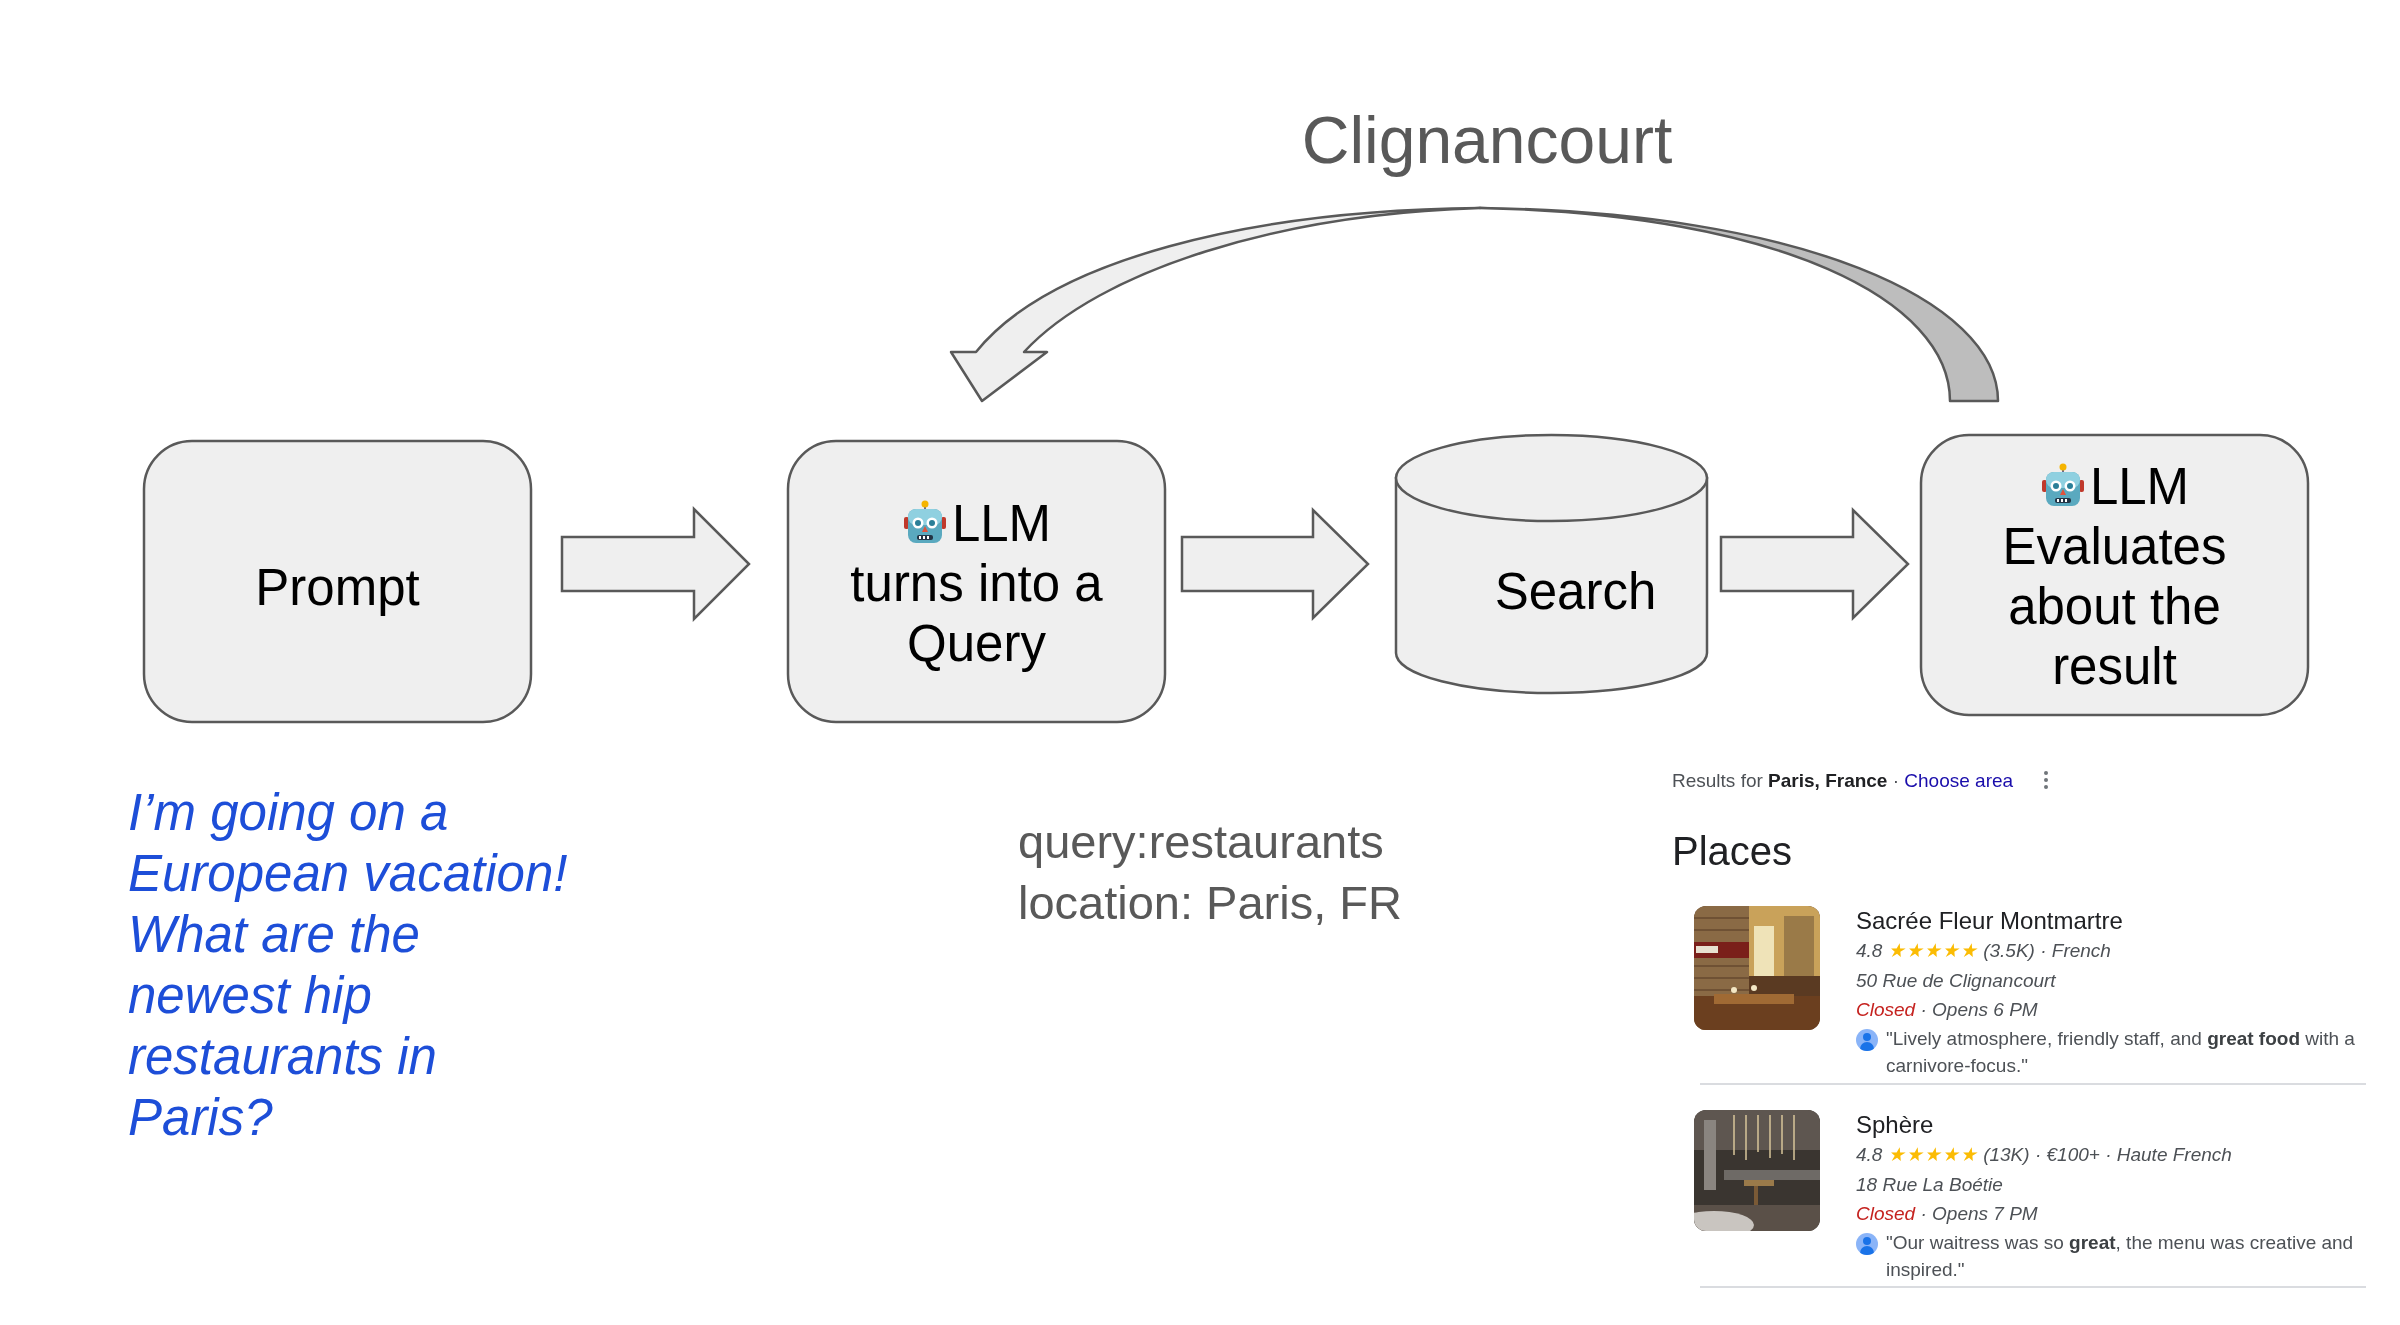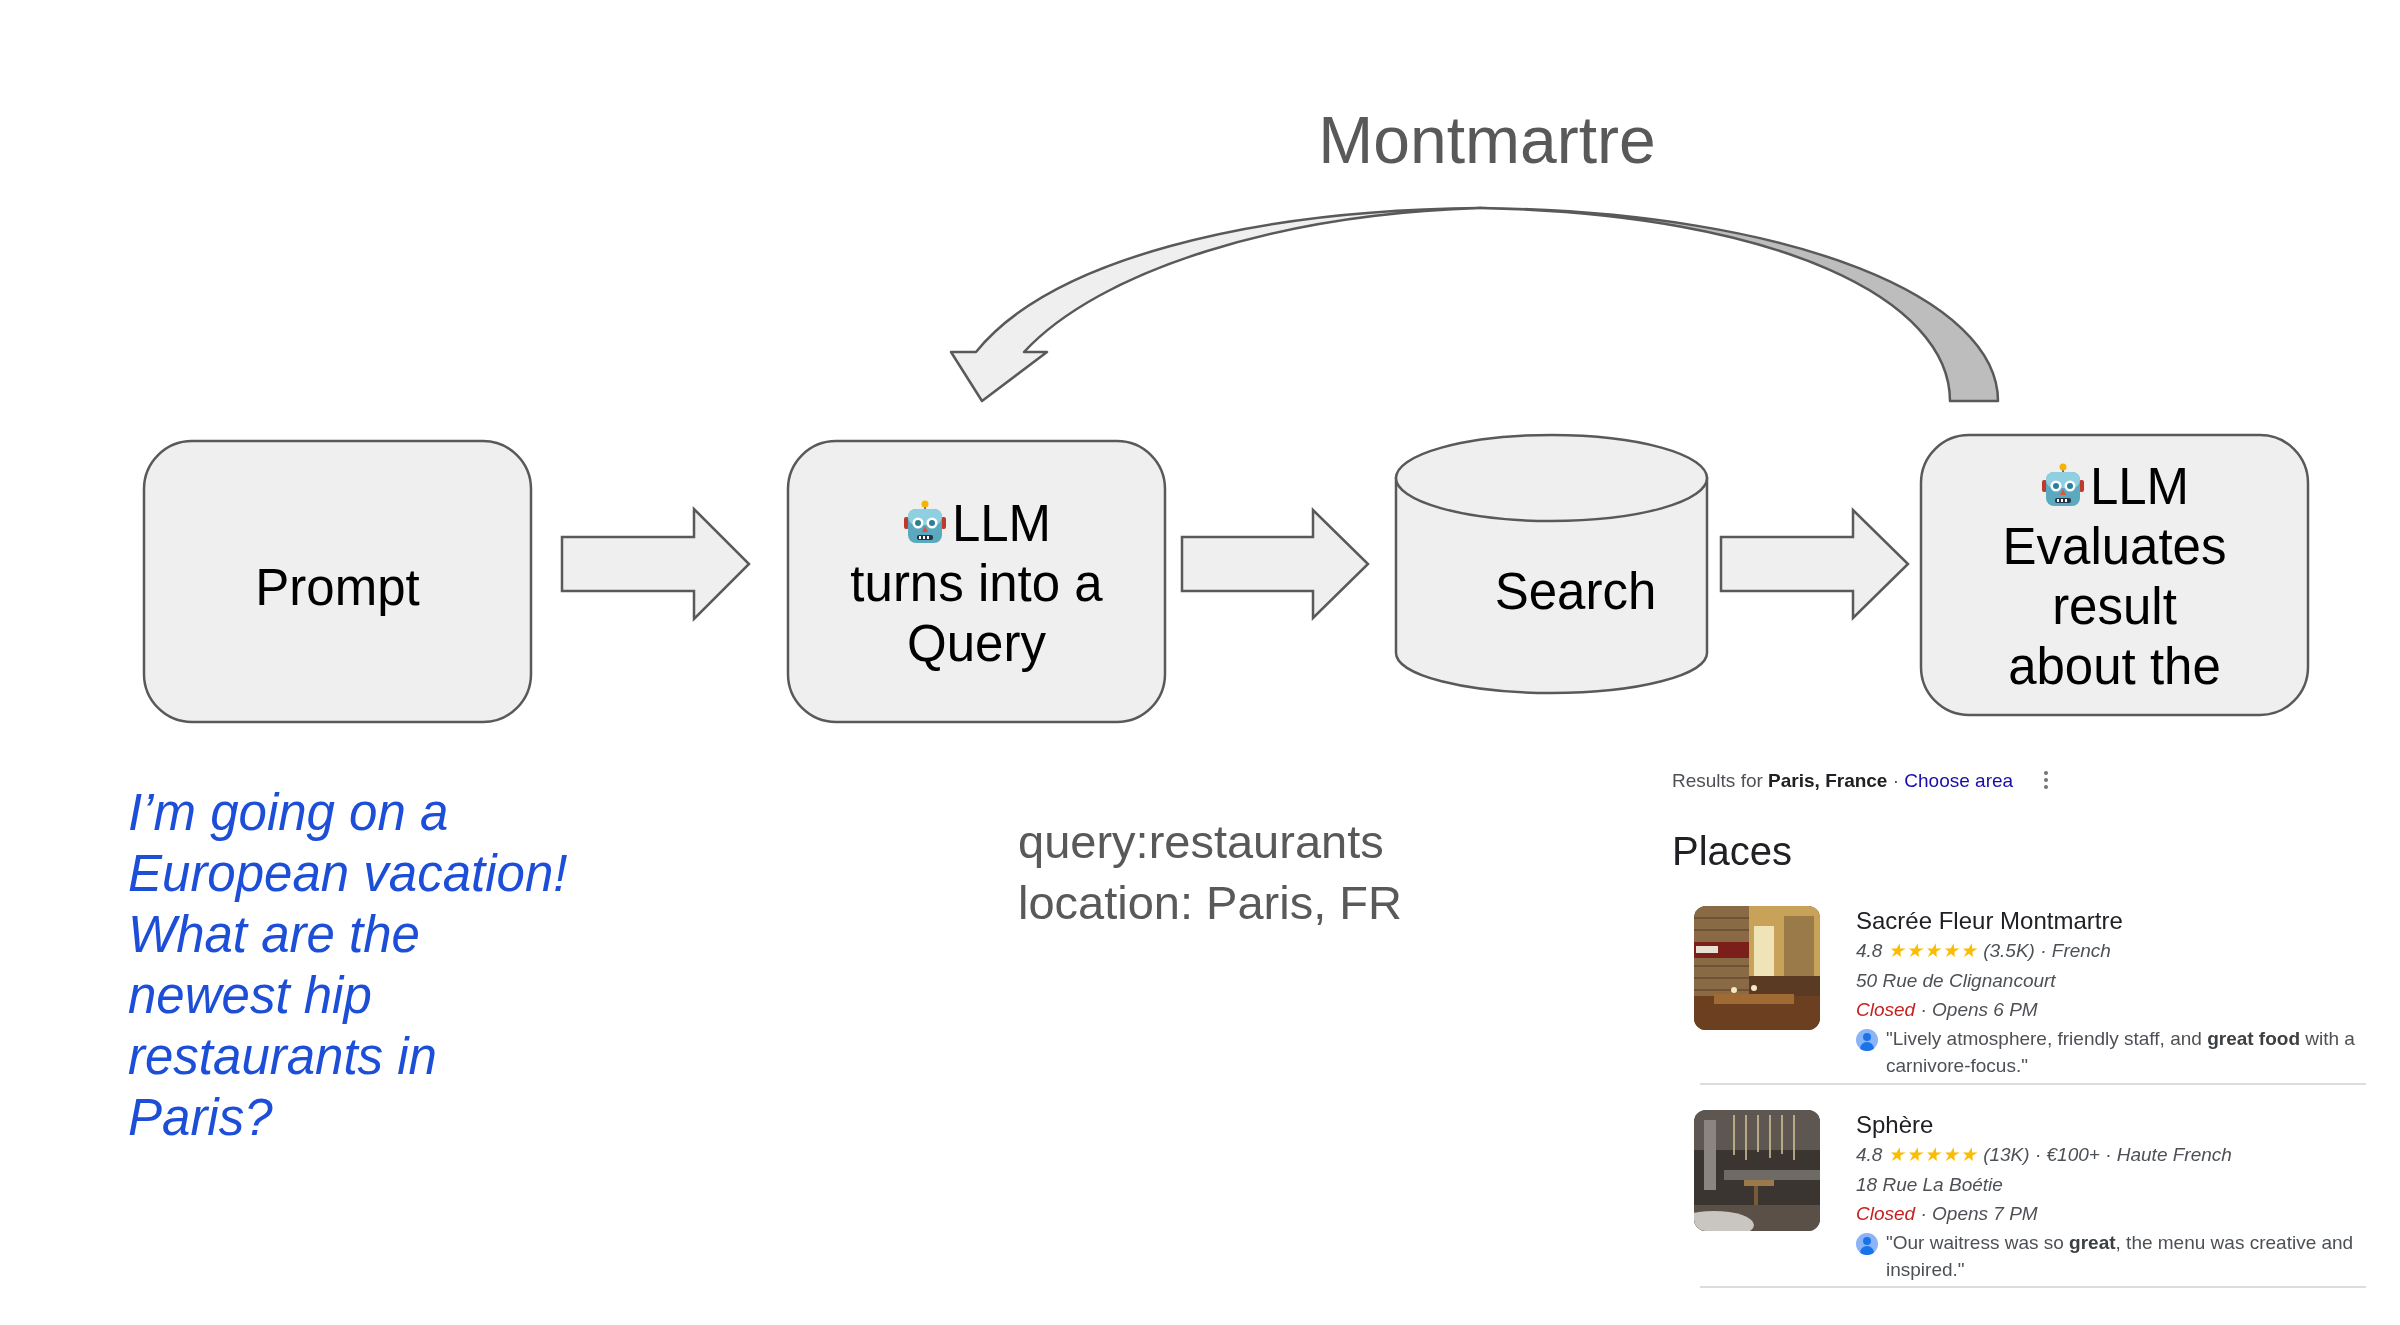--- a/index.html
+++ b/index.html
@@ -81,21 +81,21 @@
   <g>
     <path d="M 1396 478 L 1396 653 A 155.5 40 0 0 0 1707 653 L 1707 478 Z" fill="#efefef" stroke="#595959" stroke-width="2.5"></path>
     <ellipse cx="1551.5" cy="478" rx="155.5" ry="43" fill="#efefef" stroke="#595959" stroke-width="2.5"></ellipse>
   </g>
 
   <polygon points="1721,537 1853,537 1853,510 1908,564 1853,618 1853,591 1721,591" fill="#efefef" stroke="#595959" stroke-width="2.5"></polygon>
 
   <rect x="1921" y="435" width="387" height="280" rx="48" ry="48" fill="#efefef" stroke="#595959" stroke-width="2.5"></rect>
 </svg>
 
-<div class="reform">Montmartre</div>
+<div class="reform">Clignancourt</div>
 
 <div class="node-text" style="left:144px; top:558px; width:387px; line-height:60px;">
   <span>Prompt</span>
 </div>
 
 <div class="node-text" style="left:788px; top:494px; width:377px;">
   <div>
     <svg class="emoji">
         <use href="#robot"></use>
       </svg><span>LLM</span>
@@ -108,22 +108,22 @@
   <span>Search</span>
 </div>
 
 <div class="node-text" style="left:1921px; top:457px; width:387px;">
   <div>
     <svg class="emoji">
         <use href="#robot"></use>
       </svg><span>LLM</span>
   </div>
   <div>Evaluates</div>
+  <div>about the</div>
   <div>result</div>
-  <div>about the</div>
 </div>
 
 <div class="prompt-text">
   <span>I’m going on a</span>
   <span>European vacation!</span>
   <span>What are the</span>
   <span>newest hip</span>
   <span>restaurants in</span>
   <span>Paris?</span>
 </div>

